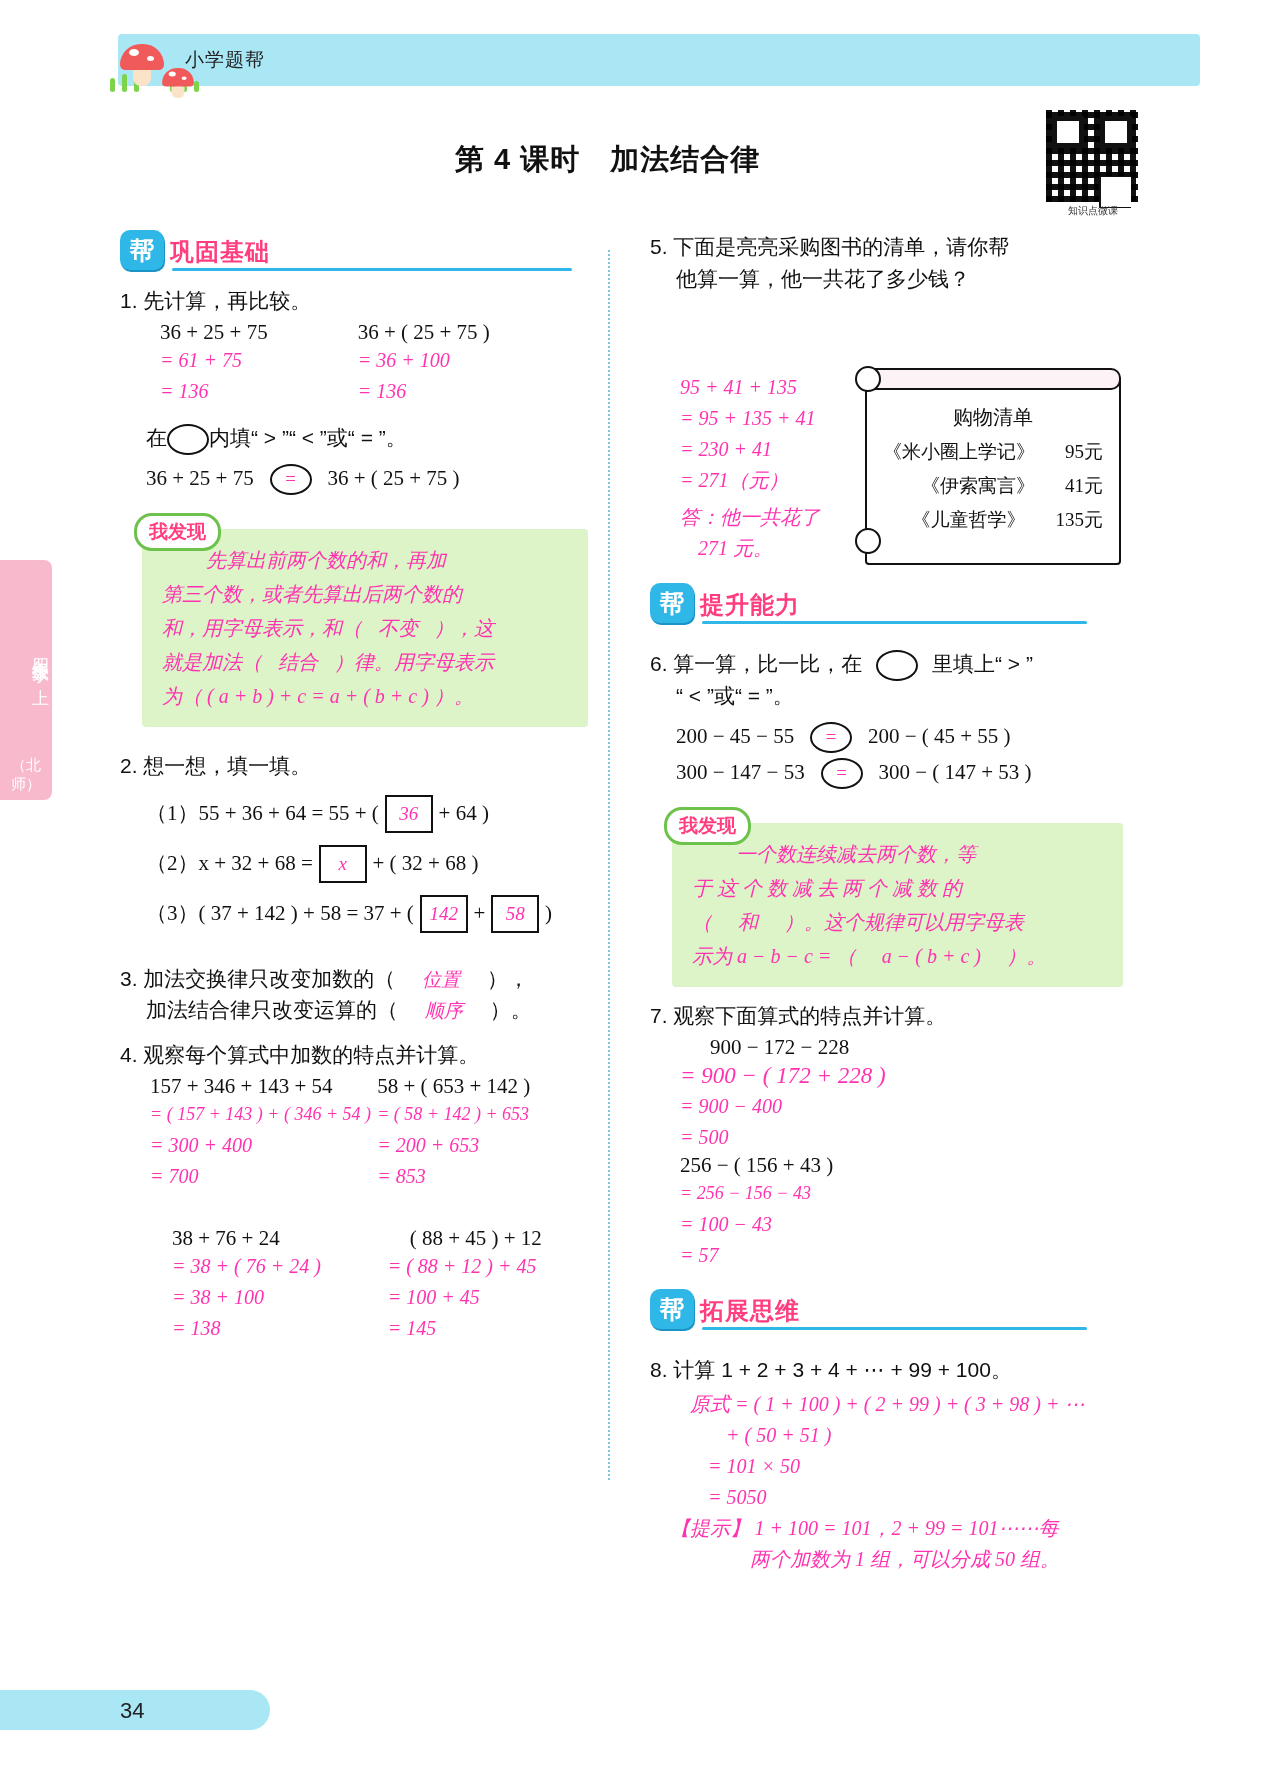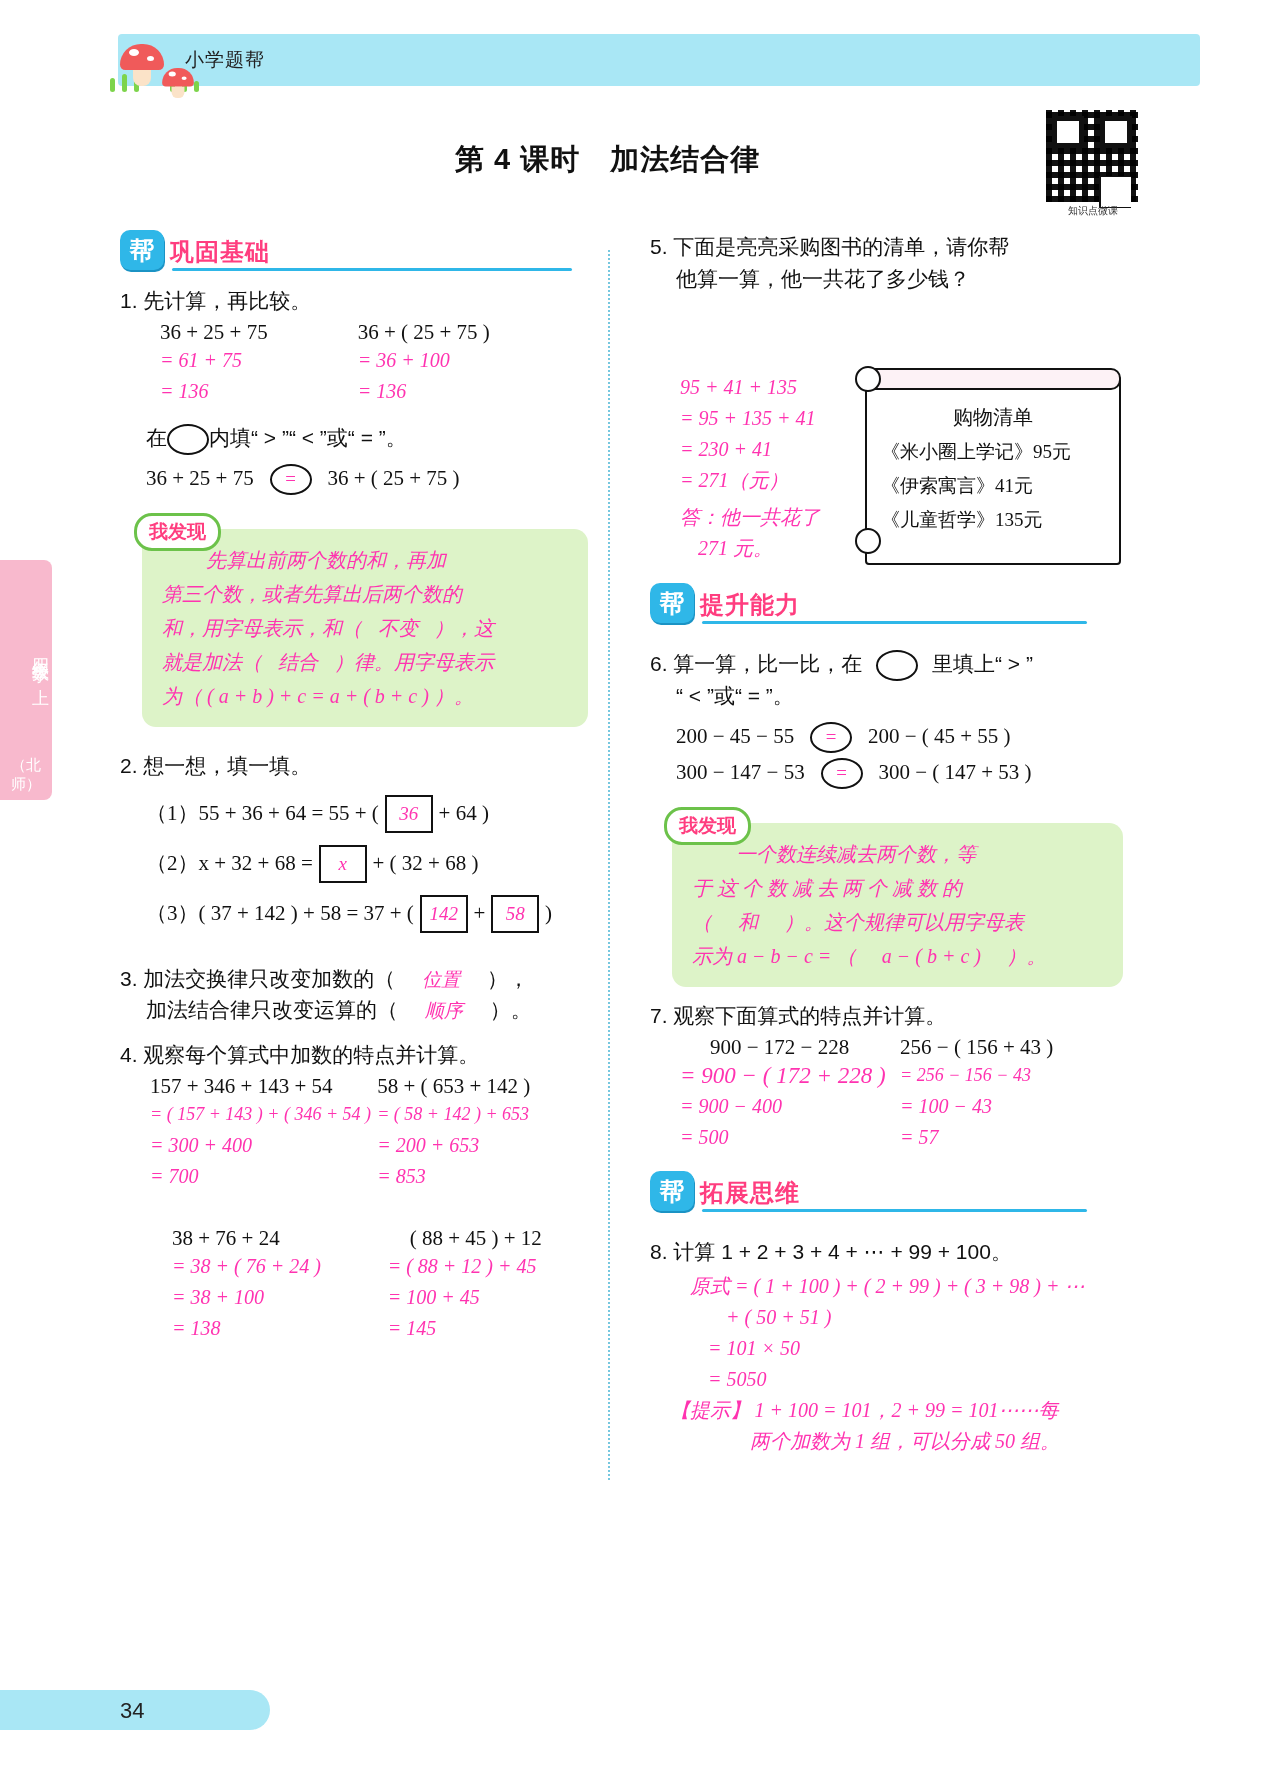--- a/index.html
+++ b/index.html
@@ -77,38 +77,38 @@
   .ans{color:#ff33b0;font-family:"Liberation Serif",serif;font-size:20px;line-height:31px;font-style:italic;}
   .ansn{color:#ff33b0;font-family:"Liberation Serif",serif;font-size:19px;font-style:italic;}
   .expr{font-family:"Liberation Serif",serif;font-size:21px;color:#111;}
   .row{display:flex;}
 
   
   .circ{display:inline-block;width:38px;height:27px;border:2px solid #111;border-radius:50%;text-align:center;line-height:25px;vertical-align:middle;}
   .box{display:inline-block;min-width:44px;height:34px;border:2px solid #111;text-align:center;line-height:34px;vertical-align:middle;}
 
   
-  .disc{position:relative;background:#ddf3c8;border-radius:14px;padding:14px 16px 14px 20px;}
+  .disc{position:relative;background:#ddf3c8;border-radius:4px;padding:14px 16px 14px 20px;}
   .disc .tag{
     position:absolute;left:-8px;top:-16px;background:#fff;border:3px solid #6cc24a;border-radius:18px;
     padding:3px 12px;color:#ff3d7f;font-size:19px;font-weight:bold;
   }
   .disc p{margin:0;color:#ff33b0;font-family:"Liberation Serif",serif;font-size:20px;line-height:34px;font-style:italic;}
   .paren-fill{display:inline-block;min-width:62px;text-align:center;}
 
   
   .scroll{
     position:absolute;left:215px;top:78px;width:252px;height:185px;
     background:#fff;border:2px solid #111;border-radius:4px;
   }
   .scroll .top{position:absolute;left:-2px;top:-10px;width:252px;height:18px;border:2px solid #111;border-radius:10px;background:#fdf2f6;}
   .scroll .roll{position:absolute;left:-12px;top:-12px;width:22px;height:22px;border:2px solid #111;border-radius:50%;background:#fff;}
   .scroll .roll.b{top:150px;}
   .scroll h4{margin:0;padding-top:26px;text-align:center;font-size:20px;font-weight:normal;font-family:"Liberation Serif",serif;}
-  .scroll .li{display:flex;justify-content:flex-start;padding:8px 16px 0 14px;font-size:19px;font-family:"Liberation Serif",serif;}
+  .scroll .li{display:flex;justify-content:flex-end;padding:8px 16px 0 14px;font-size:19px;font-family:"Liberation Serif",serif;gap:30px;}
 
   
   .footer{position:absolute;left:0;top:1690px;width:270px;height:40px;background:#a9e7f5;border-radius:0 20px 20px 0;}
   .pageno{position:absolute;left:120px;top:1698px;font-size:22px;color:#222;}
 </style>
 </head>
 <body>
 
 <div class="page">
 
@@ -331,21 +331,21 @@
         <span>）。这个规律可以用字母表</span>
       </p>
       <p>
         <span>示为 a − b − c = （</span>
         <span class="paren-fill" style="min-width:140px;">a − ( b + c )</span>
         <span>）。</span>
       </p>
     </div>
 
     <div class="q" style="margin-top:12px;">7. 观察下面算式的特点并计算。</div>
-    <div class="row" style="margin-left:30px;">
+    <div class="row" style="margin-left:30px;flex-direction:column;">
       <div style="width:225px;">
         <div class="expr" style="padding-left:30px;">900 − 172 − 228</div>
         <div class="ans" style="font-size:23px;font-family:Liberation Serif, serif;">= 900 − ( 172 + 228 )</div>
         <div class="ans">= 900 − 400</div>
         <div class="ans">= 500</div>
       </div>
       <div style="width:230px;">
         <div class="expr">256 − ( 156 + 43 )</div>
         <div class="ans" style="font-size:18px;">= 256 − 156 − 43</div>
         <div class="ans">= 100 − 43</div>

